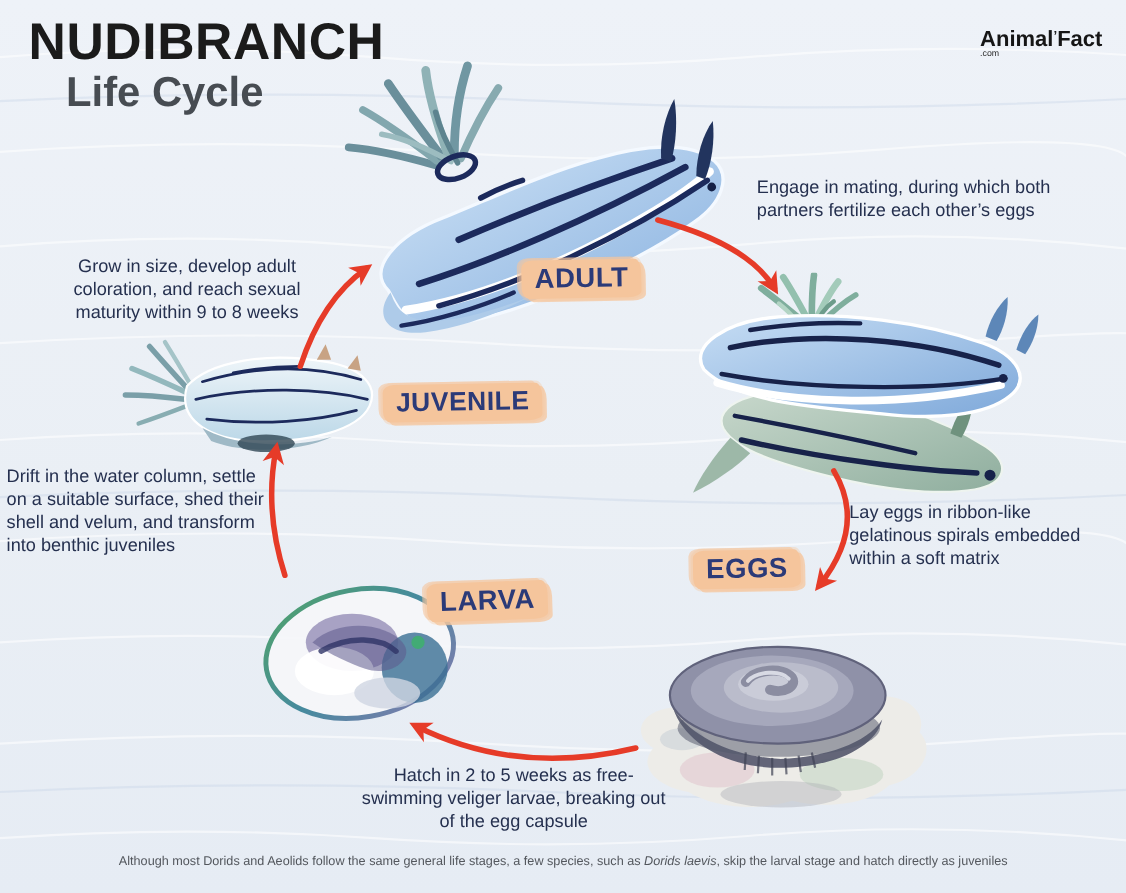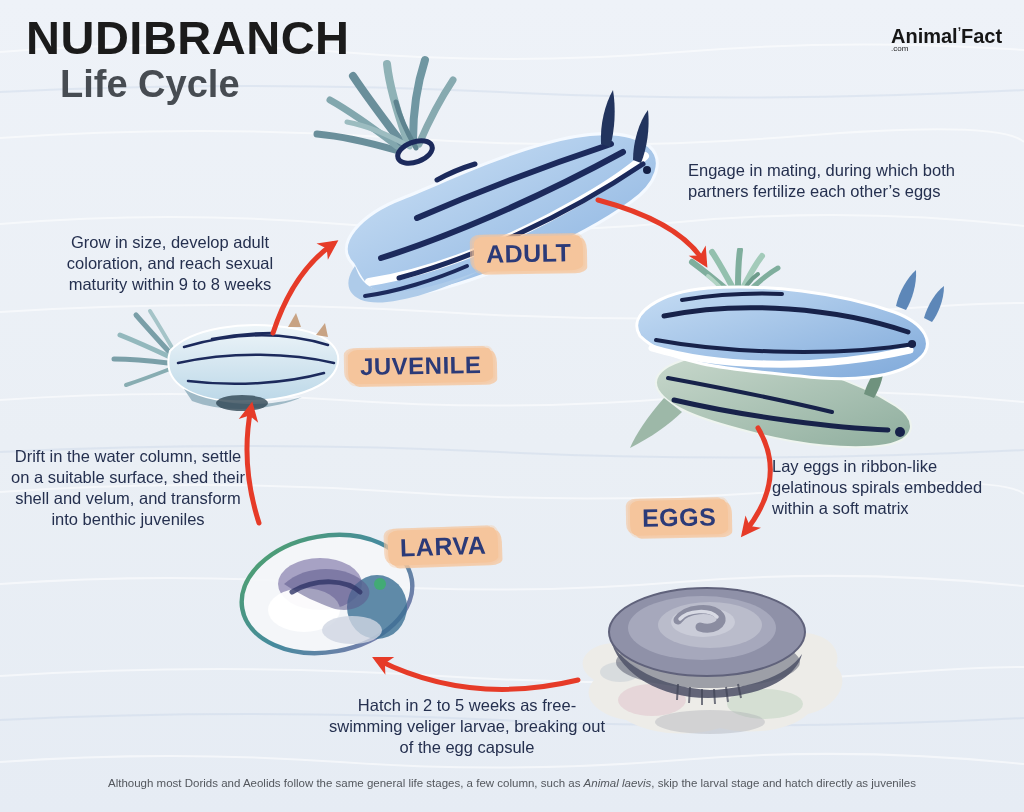--- a/index.html
+++ b/index.html
@@ -38,21 +38,21 @@
     font-weight:800;letter-spacing:.5px;font-size:25px;line-height:1;
     border-radius:10px 6px 12px 7px / 7px 12px 6px 10px;
     box-shadow:4px 3px 0 0 rgba(245,197,156,.75),-4px -2px 0 0 rgba(245,197,156,.6),0 0 0 2px rgba(245,197,156,.35);
   }
   .caption{
     position:absolute;color:var(--body-text,#25304f);
     font-size:16.5px;line-height:1.27;font-weight:500;
   }
   .c-mating{left:688px;top:160px;width:282px;text-align:left;}
   .c-grow{left:44px;top:232px;width:252px;text-align:center;}
-  .c-drift{left:6px;top:446px;width:244px;text-align:center;}
+  .c-drift{left:6px;top:423px;width:244px;text-align:left;}
   .c-lay{left:772px;top:456px;width:238px;text-align:left;}
   .c-hatch{left:328px;top:695px;width:278px;text-align:center;}
   footer{
     position:absolute;left:0;top:777px;width:1024px;text-align:center;
     font-size:11.5px;font-weight:500;color:var(--footer-color,#53575d);
   }
   footer .species{font-style:italic;}
 </style>
 </head>
 <body>
@@ -260,16 +260,16 @@
   <div class="stage-label" style="left:388px;top:529px;transform:rotate(-2deg);">LARVA</div>
   <div class="stage-label" style="left:630px;top:500px;transform:rotate(-1deg);">EGGS</div>
 
   <p class="caption c-mating">Engage in mating, during which both partners fertilize each other’s eggs</p>
   <p class="caption c-grow">Grow in size, develop adult coloration, and reach sexual maturity within 9 to 8 weeks</p>
   <p class="caption c-drift">Drift in the water column, settle on a suitable surface, shed their shell and velum, and transform into benthic juveniles</p>
   <p class="caption c-lay">Lay eggs in ribbon-like gelatinous spirals embedded within a soft matrix</p>
   <p class="caption c-hatch">Hatch in 2 to 5 weeks as free-swimming veliger larvae, breaking out of the egg capsule</p>
 
   <footer>
-    <span>Although most Dorids and Aeolids follow the same general life stages, a few column, such as </span><span class="species">Animal laevis</span><span>, skip the larval stage and hatch directly as juveniles</span>
+    <span>Although most Dorids and Aeolids follow the same general life stages, a few species, such as </span><span class="species">Dorids laevis</span><span>, skip the larval stage and hatch directly as juveniles</span>
   </footer>
 
 </div>
 
 </body></html>

